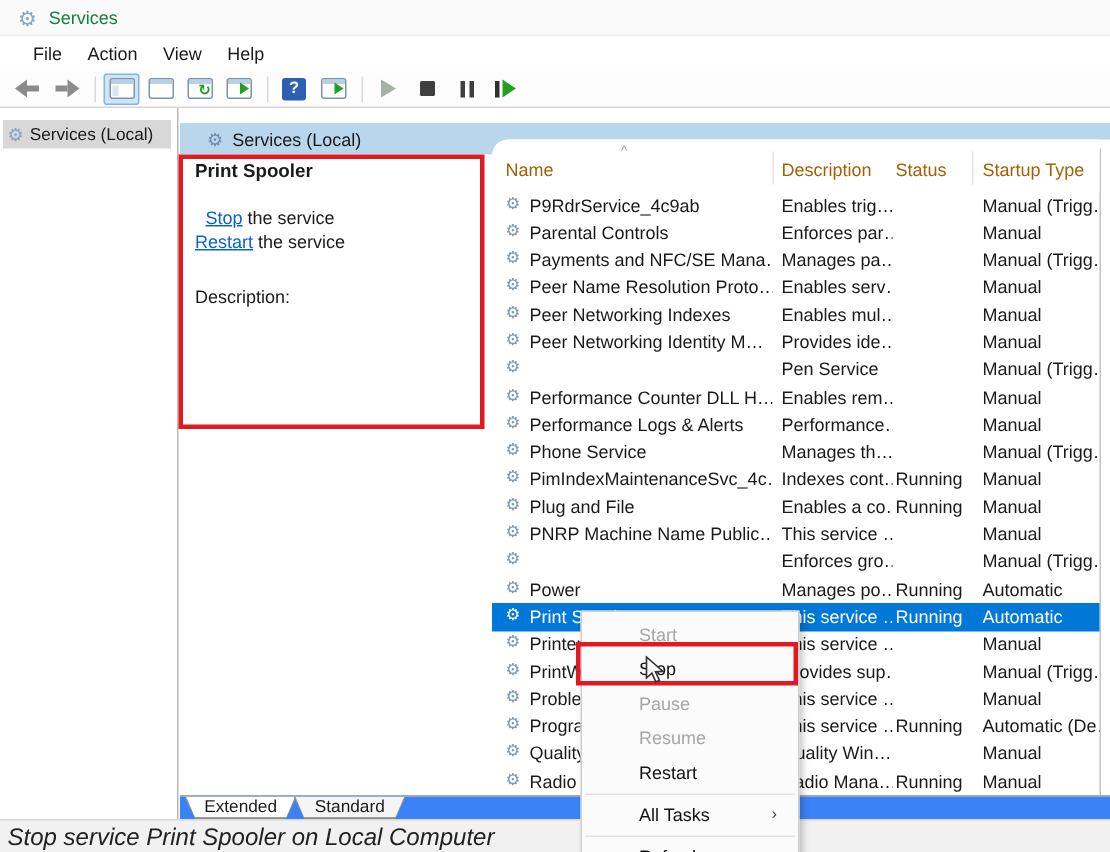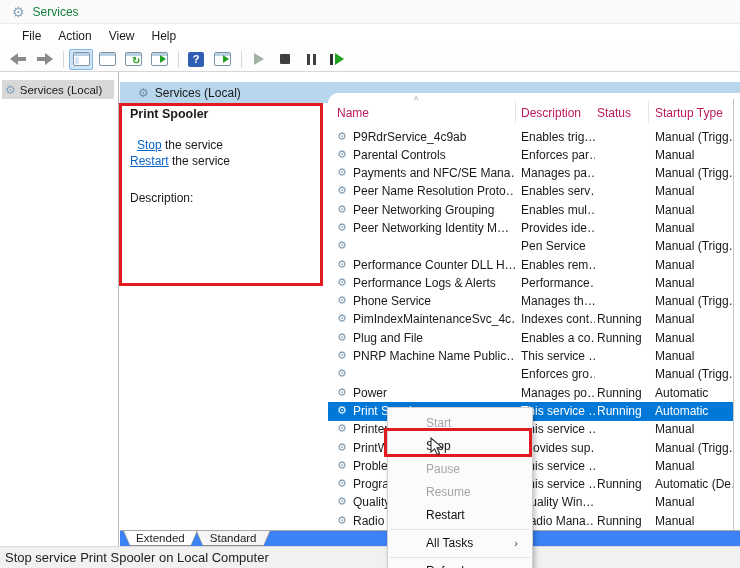--- a/index.html
+++ b/index.html
@@ -61,21 +61,21 @@
   .tp-name { position:absolute; left:10px; top:4px; font-weight:bold; font-size:12.5px; }
   .tp-links { position:absolute; left:10px; top:34px; line-height:16px;text-align:center; }
   .tp-links a { color:#0a64c8; text-decoration:underline; }
   .tp-desc-label { position:absolute; left:10px; top:88px; }
   .tp-desc { position:absolute; left:10px; top:103px; width:194px; line-height:15.6px; }
   
   .card { position:absolute; left:328px; top:93px; width:412px; height:438px;
     background:#fff; border-radius:11px 0 0 0; }
   .gutter-line { position:absolute; left:405px; top:6px; bottom:0; width:1px; background:#c4c4c4; }
   .hdr { position:absolute; left:0; top:0; width:405px; height:35px; background:#fff; border-radius:11px 0 0 0; }
-  .hdr span.lbl { position:absolute; top:13px; color:#be185d; }
+  .hdr span.lbl { position:absolute; top:13px; color:#a16207; }
   .hdr .sort-caret { position:absolute; left:86px; top:2px; font-size:9px; color:#999; }
   .hdr .vline { position:absolute; top:8px; height:22px; width:1px; background:#e4e4e4; }
   .rows { position:absolute; left:0; top:35px; width:405px; }
   .row { position:relative; height:18.3px; width:405px; }
   .row span { position:absolute; top:1.5px; white-space:nowrap; overflow:hidden; }
   .row .gear { left:9px; top:2.5px; font-size:11px; color:#7c97ad; line-height:1; }
   .row .nm { left:25px; width:162px; }
   .row .ds { left:193px; width:74px; }
   .row .st { left:269px; width:56px; }
   .row .su { left:327px; width:78px; }
@@ -87,21 +87,21 @@
   .tab { position:absolute; top:0; height:15px; }
   .tab .shape { position:absolute; inset:0; background:#8f8f8f;
     clip-path:polygon(0 0,100% 0,calc(100% - 7px) 100%,7px 100%); }
   .tab .shape-in { position:absolute; left:1px; right:1px; top:0; bottom:1px; background:#fff;
     clip-path:polygon(0 0,100% 0,calc(100% - 6px) 100%,6px 100%); }
   .tab .lbl { position:absolute; width:100%; text-align:center; top:0.5px; font-size:11.5px; }
   .tab.inactive .shape-in { background:#f5f5f5; }
   
   .statusbar { position:absolute; left:0; top:546px; width:740px; height:22px;
     background:#f1f1f1; border-top:1px solid #d9d9d9; }
-  .statusbar .txt { position:absolute; left:5px; top:3px; font-size:13px; color:#222; }
+  .statusbar .txt { position:absolute; left:5px; top:3px; font-size:16px; color:#222;font-style:italic; }
   
   .ctxmenu { position:absolute; left:387px; top:407px; width:146px; height:200px;
     background:#fbfbfb; border:1px solid #cfcfcf; box-shadow:2px 2px 5px rgba(0,0,0,.25);
     padding-top:4px; z-index:50; }
   .ctx-item { position:relative; height:23px; line-height:23px; padding-left:38px; color:#111; }
   .ctx-item.disabled { color:#a6a6a6; }
   .ctx-item .sub { position:absolute; right:14px; top:0; font-size:11px; color:#444; }
   .ctx-sep { height:1px; background:#e2e2e2; margin:2px 2px; }
   
   .annot { position:absolute; border:3px solid #e11a22; z-index:60; pointer-events:none; }
@@ -245,21 +245,21 @@
         </div>
         <div class="row">
           <span class="gear">⚙</span>
           <span class="nm">Peer Name Resolution Proto…</span>
           <span class="ds">Enables serv…</span>
           <span class="st"></span>
           <span class="su">Manual</span>
         </div>
         <div class="row">
           <span class="gear">⚙</span>
-          <span class="nm">Peer Networking Grouping</span>
+          <span class="nm">Peer Networking Indexes</span>
           <span class="ds">Enables mul…</span>
           <span class="st"></span>
           <span class="su">Manual</span>
         </div>
         <div class="row">
           <span class="gear">⚙</span>
           <span class="nm">Peer Networking Identity M…</span>
           <span class="ds">Provides ide…</span>
           <span class="st"></span>
           <span class="su">Manual</span>

